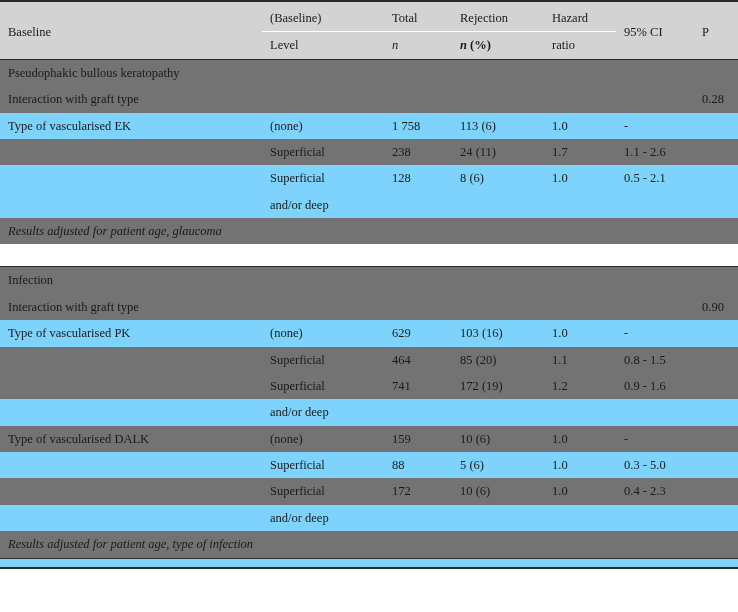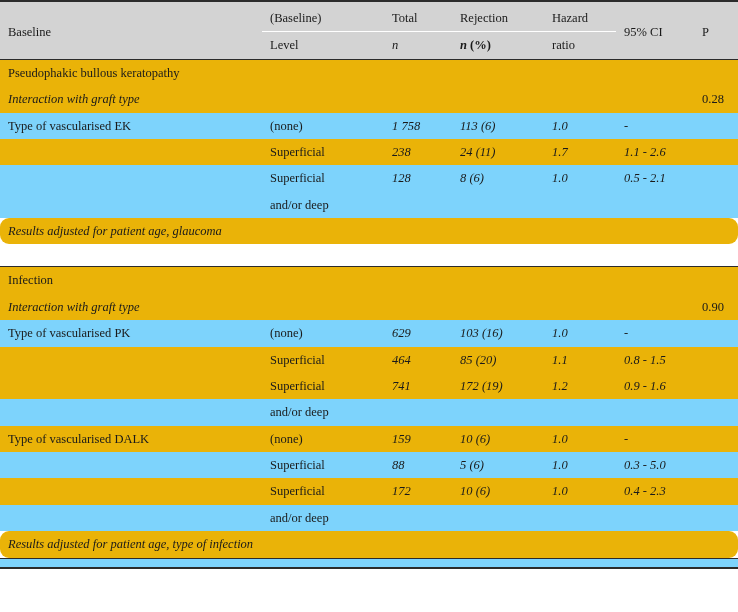--- a/index.html
+++ b/index.html
@@ -69,32 +69,30 @@
   }
   .rule-thin-bottom {
     border-bottom: 1px solid #2b2b2b;
   }
 
   .section-title {
     font-weight: bold;
   }
   .italic-bold {
     font-weight: bold;
-    font-style: italic;
   }
   .italic {
     font-style: italic;
-    border-radius: 9px;
   }
   .ital-n { font-style: italic; font-weight: bold; }
 
-  .band td { background: #eab308; margin-top: 24px; }
+  .band td { background: #737373; margin-top: 24px; }
   .plain td { background: #7dd3fc; }
 
-  .num { text-align: left; font-style: italic; }
+  .num { text-align: left; }
   .p-col { text-align: left; }
   .spacer-row td {
     height: 10px;
     padding: 0;
     background: #ffffff;
   }
 </style>
 </head>
 <body>
 

